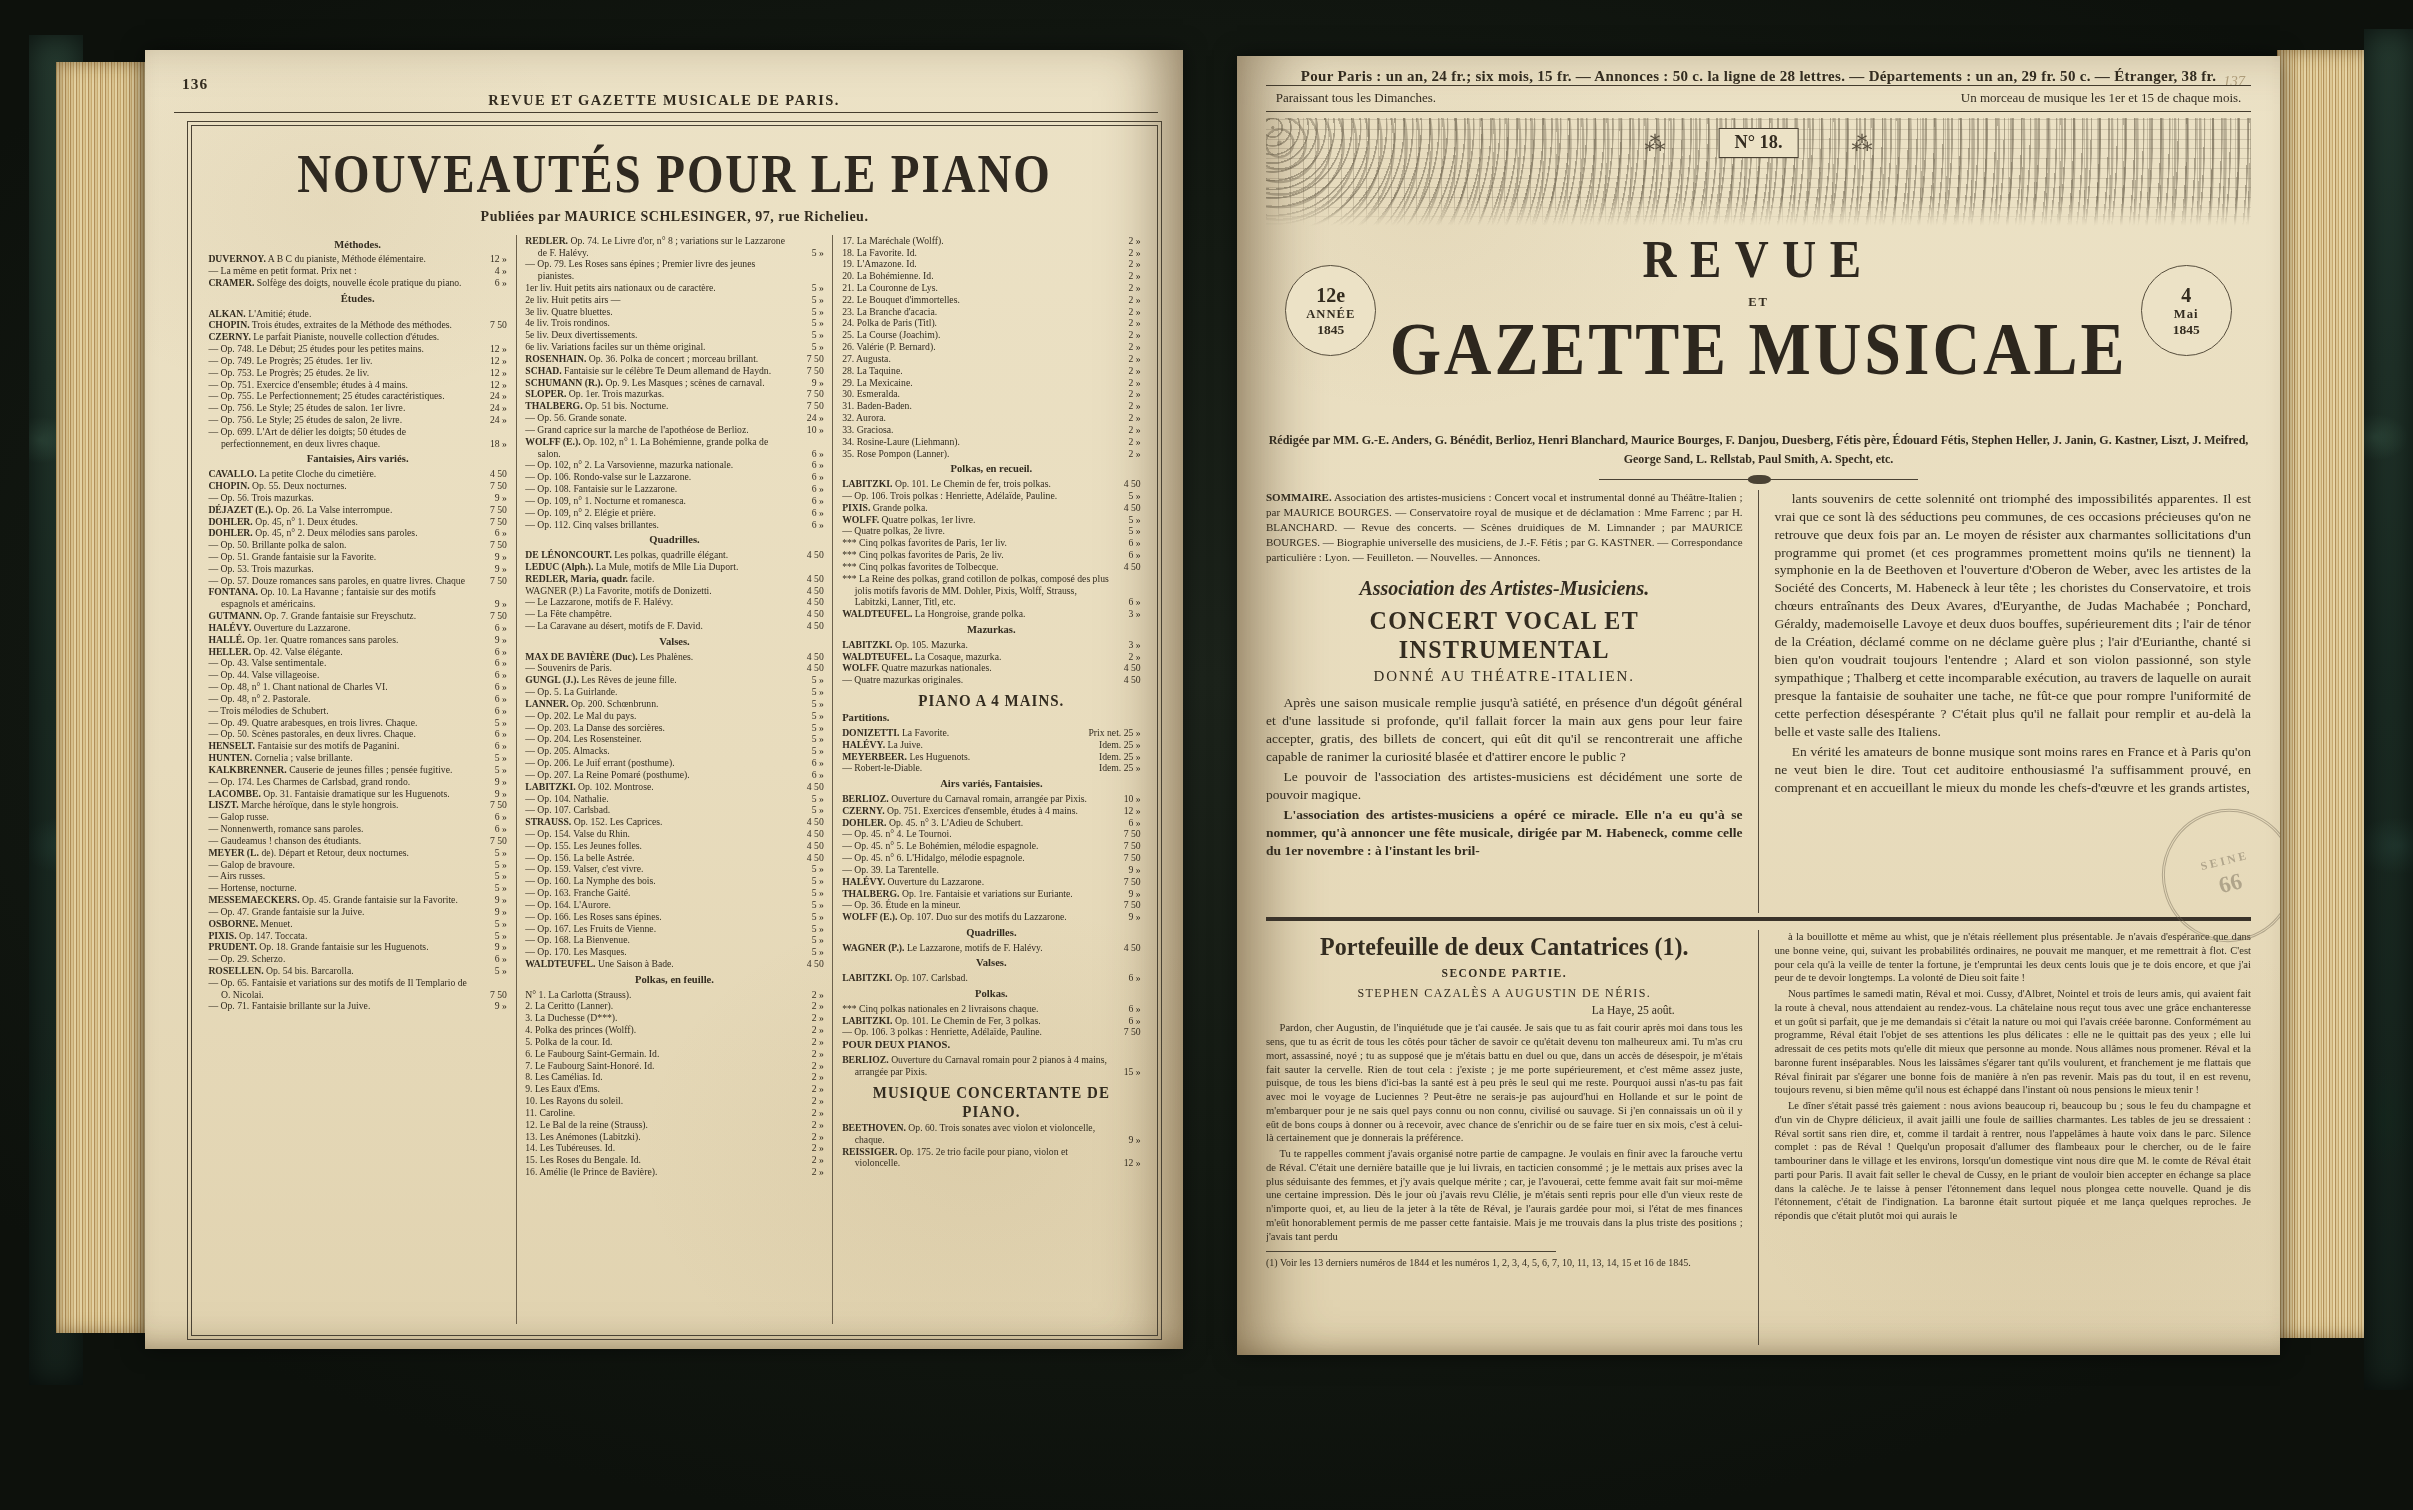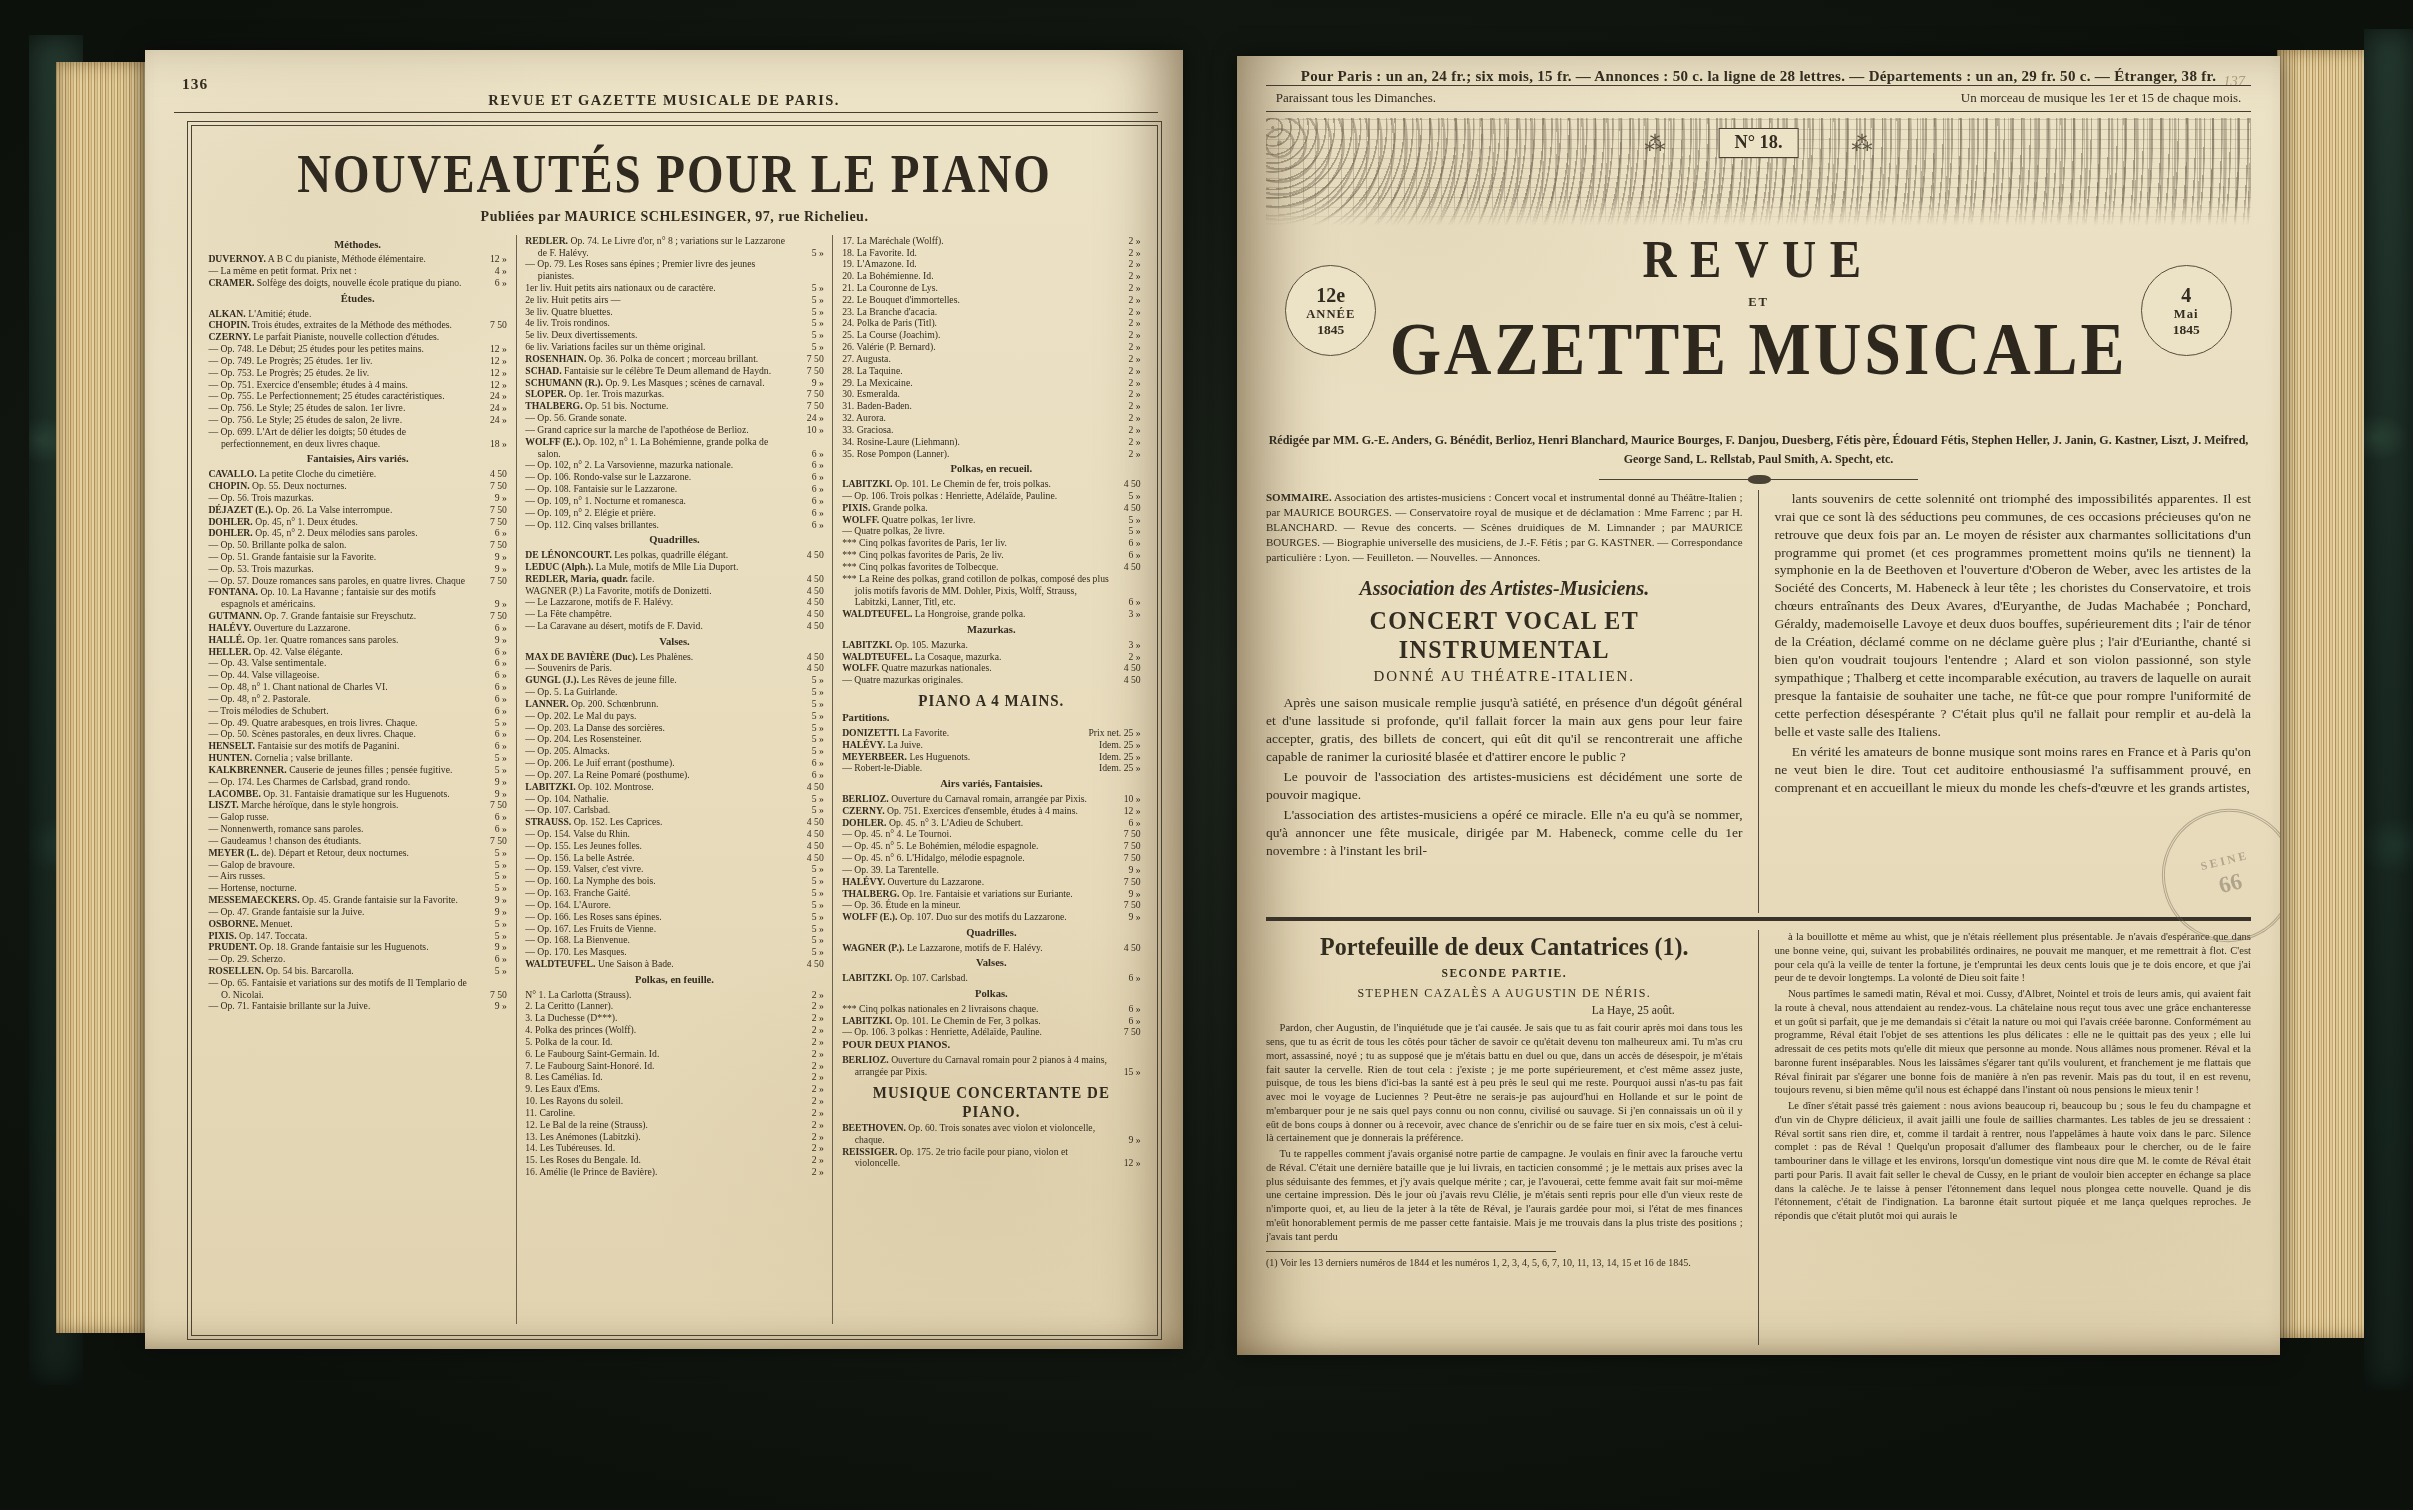--- a/index.html
+++ b/index.html
@@ -920,21 +920,21 @@
         <div class="colL">
           <div class="sommaire">
             <b>SOMMAIRE.</b><span> Association des artistes-musiciens : Concert vocal et instrumental donné au Théâtre-Italien ; par MAURICE BOURGES. — Conservatoire royal de musique et de déclamation : Mme Farrenc ; par H. BLANCHARD. — Revue des concerts. — Scènes druidiques de M. Limnander ; par MAURICE BOURGES. — Biographie universelle des musiciens, de J.-F. Fétis ; par G. KASTNER. — Correspondance particulière : Lyon. — Feuilleton. — Nouvelles. — Annonces.</span>
           </div>
           <div class="h-assoc">Association des Artistes-Musiciens.</div>
           <div class="h-concert">CONCERT VOCAL ET INSTRUMENTAL</div>
           <div class="h-donne">DONNÉ AU THÉATRE-ITALIEN.</div>
           <div>
               <p class="apara" style="margin: 0px 0px 1.9px;">Après une saison musicale remplie jusqu'à satiété, en présence d'un dégoût général et d'une lassitude si profonde, qu'il fallait forcer la main aux gens pour leur faire accepter, gratis, des billets de concert, qui eût dit qu'il se rencontrerait une affiche capable de ranimer la curiosité blasée et d'attirer encore le public ?</p>
               <p class="apara" style="margin: 0px 0px 1.9px;">Le pouvoir de l'association des artistes-musiciens est décidément une sorte de pouvoir magique.</p>
-              <p class="apara" style="margin: 0px 0px 1px;">L'association des artistes-musiciens a opéré ce miracle. Elle n'a eu qu'à se nommer, qu'à annoncer une fête musicale, dirigée par M. Habeneck, comme celle du 1er novembre : à l'instant les bril-</p>
+              <p class="apara" style="margin: 0px 0px 1px; font-weight: bold;">L'association des artistes-musiciens a opéré ce miracle. Elle n'a eu qu'à se nommer, qu'à annoncer une fête musicale, dirigée par M. Habeneck, comme celle du 1er novembre : à l'instant les bril-</p>
             </div>
         </div>
         <div class="colR">
           <div>
               <p class="apara" style="margin: 0px 0px 1.9px;">lants souvenirs de cette solennité ont triomphé des impossibilités apparentes. Il est vrai que ce sont là des séductions peu communes, de ces occasions précieuses qu'on ne retrouve que deux fois par an. Le moyen de résister aux charmantes sollicitations d'un programme qui promet (et ces programmes promettent moins qu'ils ne tiennent) la symphonie en la de Beethoven et l'ouverture d'Oberon de Weber, avec les artistes de la Société des Concerts, M. Habeneck à leur tête ; les choristes du Conservatoire, et trois chœurs entraînants des Deux Avares, d'Euryanthe, de Judas Machabée ; Ponchard, Géraldy, mademoiselle Lavoye et deux duos bouffes, supérieurement dits ; l'air de ténor de la Création, déclamé comme on ne déclame guère plus ; l'air d'Eurianthe, chanté si bien qu'on voudrait toujours l'entendre ; Alard et son violon passionné, son style sympathique ; Thalberg et cette incomparable exécution, au travers de laquelle on aurait presque la fantaisie de souhaiter une tache, ne fût-ce que pour rompre l'uniformité de cette perfection désespérante ? C'était plus qu'il ne fallait pour remplir et au-delà la belle et vaste salle des Italiens.</p>
               <p class="apara" style="margin: 0px 0px 1.9px;">En vérité les amateurs de bonne musique sont moins rares en France et à Paris qu'on ne veut bien le dire. Tout cet auditoire enthousiasmé l'a suffisamment prouvé, en comprenant et en accueillant le mieux du monde les chefs-d'œuvre et les grands artistes,</p>
             </div>
         </div>
       </div>
       <div class="feuil-rule"></div>

